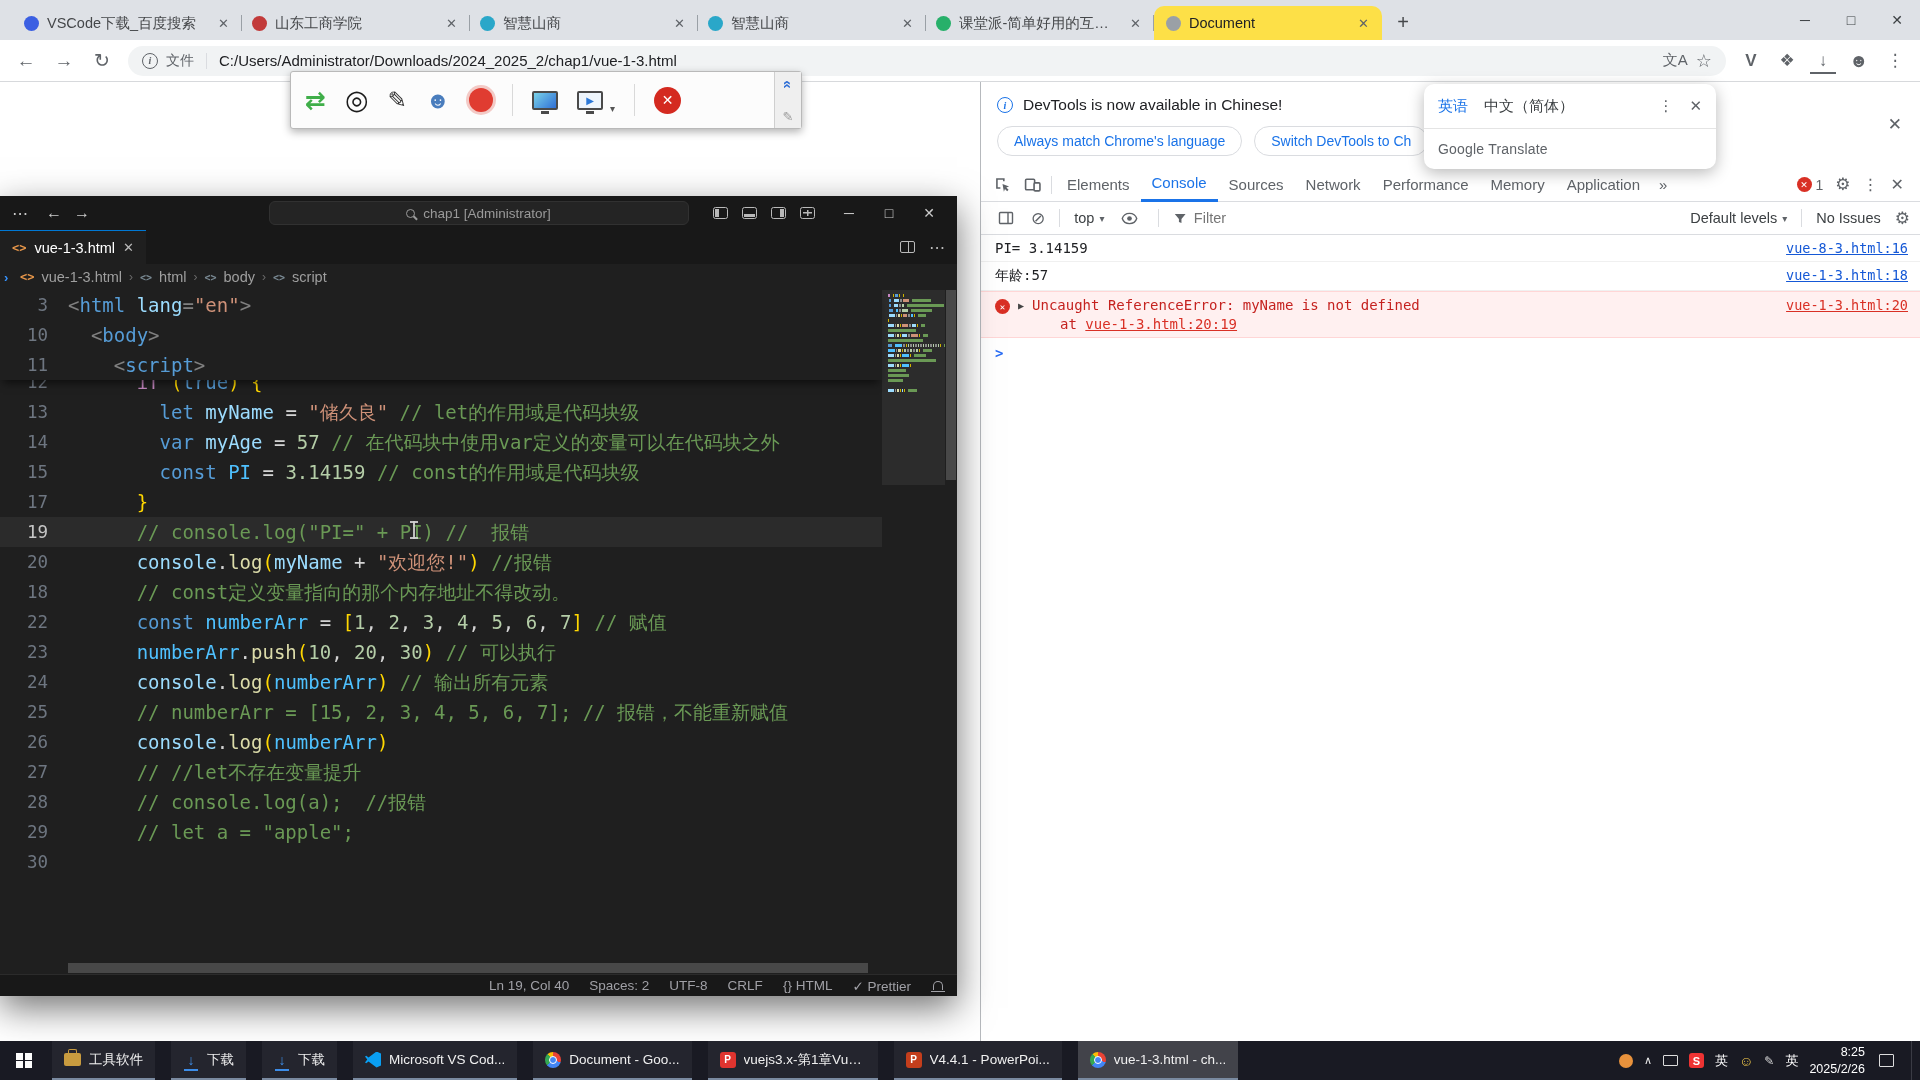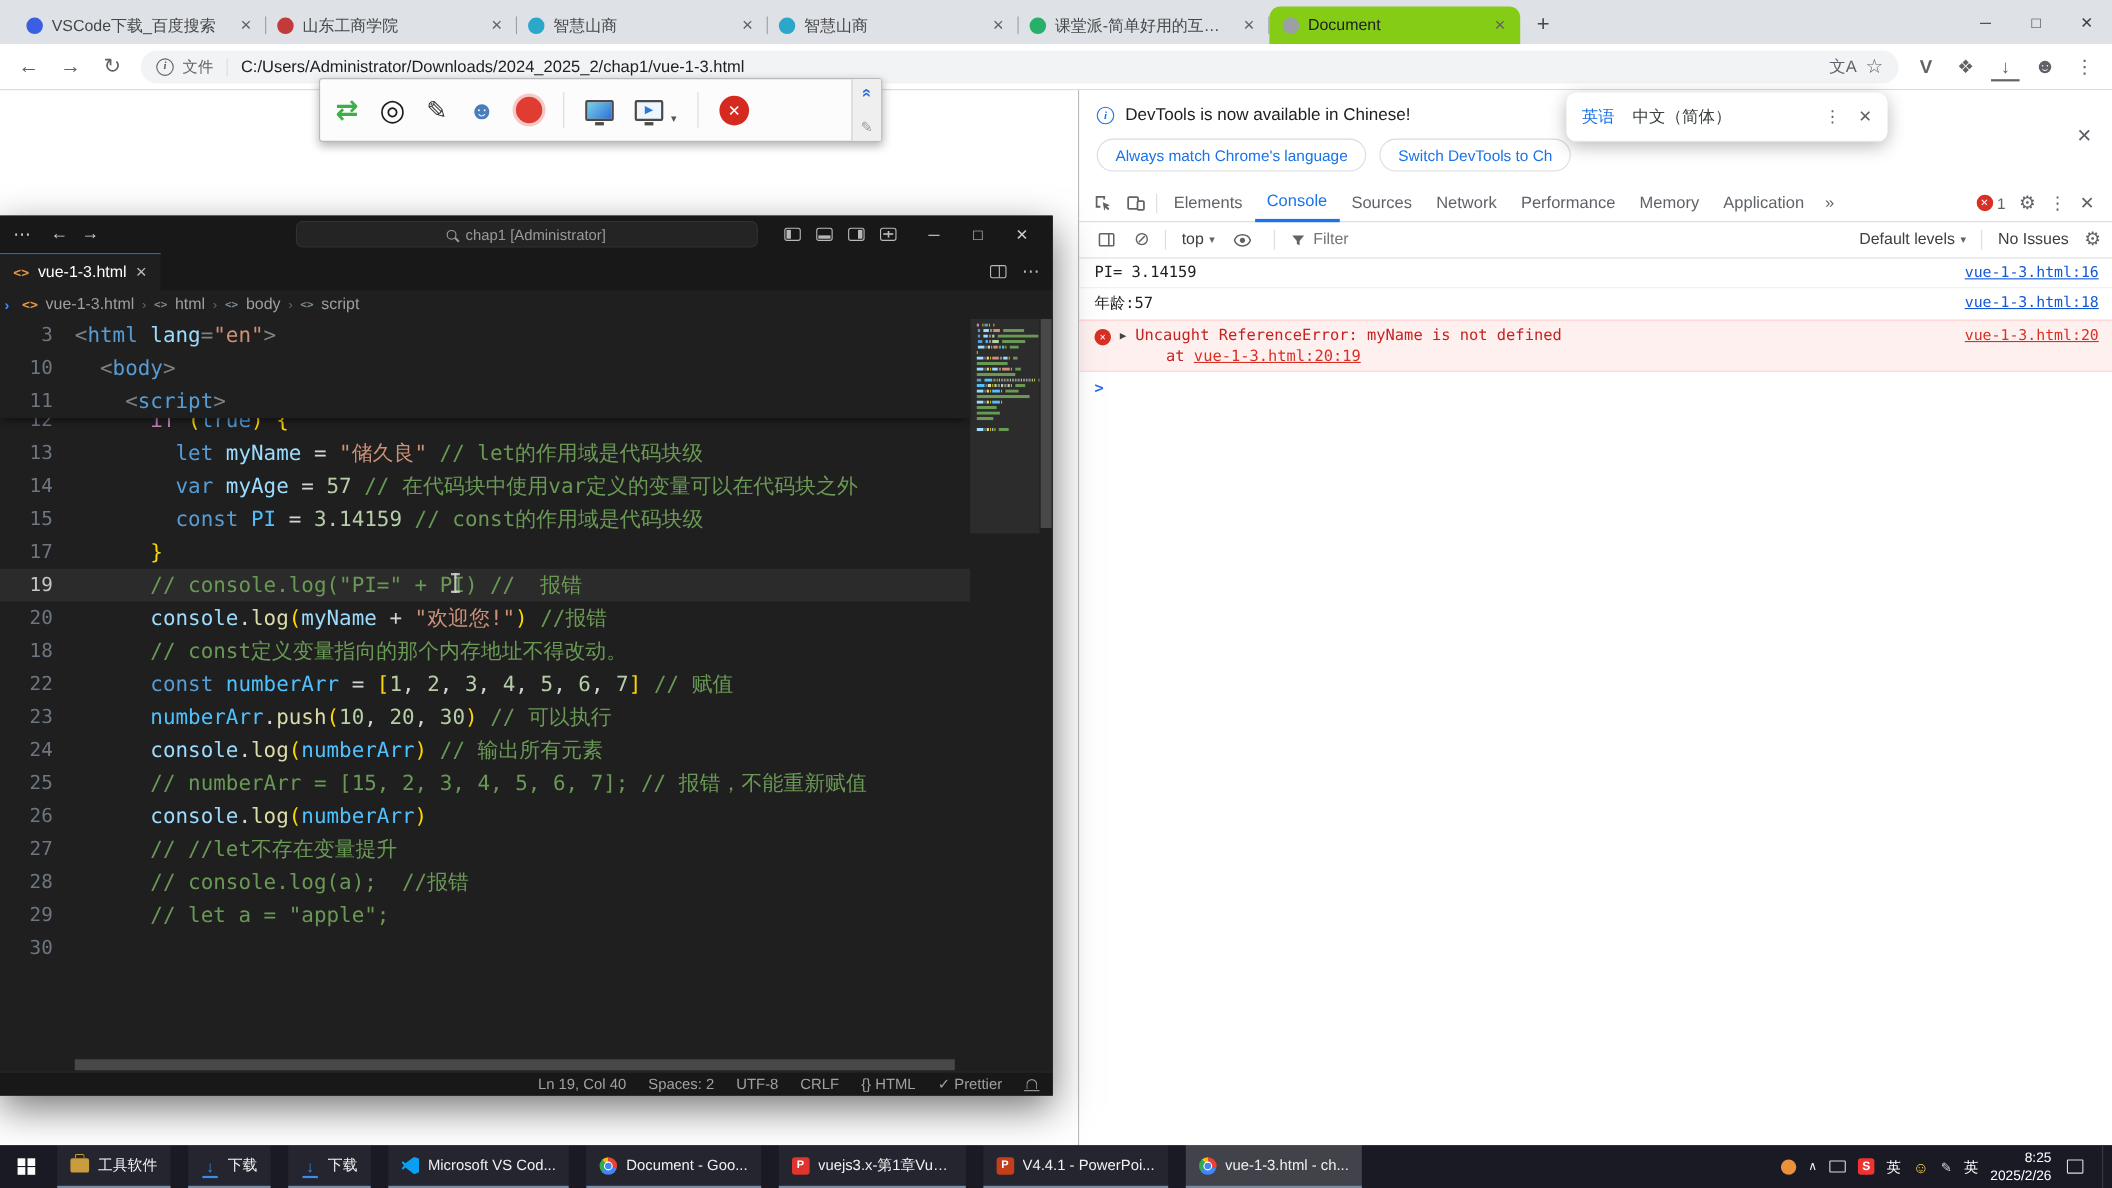--- a/index.html
+++ b/index.html
@@ -8,21 +8,21 @@
   .screen { position:relative; width:1920px; height:1080px; }
 
   
   .tabstrip { position:absolute; left:0; top:0; width:1920px; height:40px;
     background:#dee1e6; display:flex; align-items:flex-end; padding-left:14px; }
   #btabs { display:flex; align-items:flex-end; }
   .btab { width:228px; height:34px; display:flex; align-items:center; gap:8px;
     padding:0 10px; font-size:14.5px; color:#45474a; position:relative; }
   .btab:not(.active)::after { content:""; position:absolute; right:0; top:9px;
     width:1px; height:16px; background:#9aa0a6; }
-  .btab.active { background:#84cc16; border-radius:10px 10px 0 0; color:#202124;padding-left:12px; }
+  .btab.active { background:#fde047; border-radius:10px 10px 0 0; color:#202124;padding-left:12px; }
   .fav { width:15px; height:15px; border-radius:50%; flex:0 0 auto; }
   .btab-label { flex:1; white-space:nowrap; overflow:hidden; text-overflow:ellipsis; }
   .tclose { font-size:13px; color:#5f6368; padding:1px 3px; border-radius:50%; }
   .newtab { width:30px; height:30px; margin:0 0 3px 6px; display:flex; align-items:center;
     justify-content:center; font-size:20px; color:#45474a; border-radius:50%; }
   .wincontrols { position:absolute; right:0; top:0; height:40px; display:flex; }
   .wincontrols span { width:46px; height:40px; display:flex; align-items:center;
     justify-content:center; color:#3c4043; font-size:14px; }
 
   .addressbar { position:absolute; left:0; top:40px; width:1920px; height:42px;
@@ -423,21 +423,21 @@
         <span>Default levels</span>
         <span class="caret">▾</span>
       </span>
       <span class="dt-sep"></span>
       <span class="noissues">No Issues</span>
       <span class="gear" style="margin-left:4px">⚙</span>
     </div>
     <div class="console" id="consoleRows">
         <div class="crow">
           <span class="cmsg">PI= 3.14159</span>
-          <span class="clink">vue-1-3.html:16</span>
+          <span class="clink">vue-8-3.html:16</span>
         </div>
         <div class="crow">
           <span class="cmsg">年龄:57</span>
           <span class="clink">vue-1-3.html:18</span>
         </div>
         <div class="crow error">
           <span class="erricon">✕</span>
           <span class="tri">▶</span>
           <span class="cmsg">Uncaught ReferenceError: myName is not defined<span class="errstack">at <a>vue-1-3.html:20:19</a></span></span>
           <span class="clink">vue-1-3.html:20</span>
@@ -447,20 +447,21 @@
   </div>
 
   <div class="tpopup">
     <div class="tp-row1">
       <span class="tp-src">英语</span>
       <span class="tp-tgt">中文（简体）</span>
       <span class="tp-kebab">⋮</span>
       <span class="tp-x">✕</span>
     </div>
     <div class="tp-div"></div>
+    <div class="tp-row2">Google Translate</div>
   </div>
 
   <div class="recorder">
     <span class="rg rec-swap">⇄</span>
     <span class="rg rec-ring">◎</span>
     <span class="rg rec-pen">✎</span>
     <span class="rg rec-person">☻</span>
     <span class="rec-dot"></span>
     <span class="rec-sep"></span>
     <span class="mon"></span>

